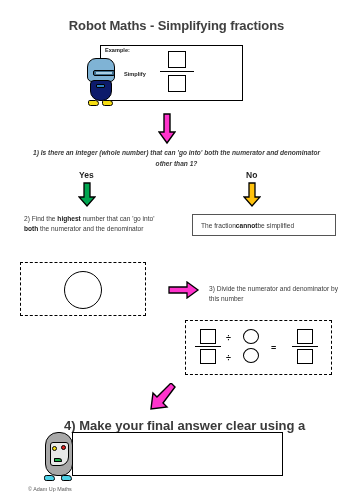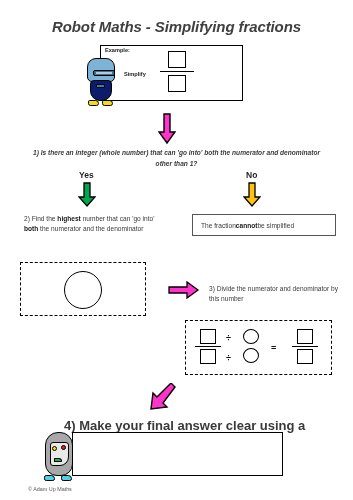--- a/index.html
+++ b/index.html
@@ -18,25 +18,24 @@
   .page {
     position: absolute;
     inset: 0;
   }
   .abs { position: absolute; }
 
   
   #page-title {
     top: 18px; left: 0; width: 353px;
     text-align: center;
-    font-size: 15px;
+    font-size: 13px;
     font-weight: bold;
     color: #404040;
     letter-spacing: -0.1px;
-    font-style: italic;
   }
 
   
   #example-box {
     left: 100px; top: 45px;
     width: 143px; height: 56px;
     border: 1.4px solid #000;
     background: #fff;
     box-sizing: border-box;
   }

